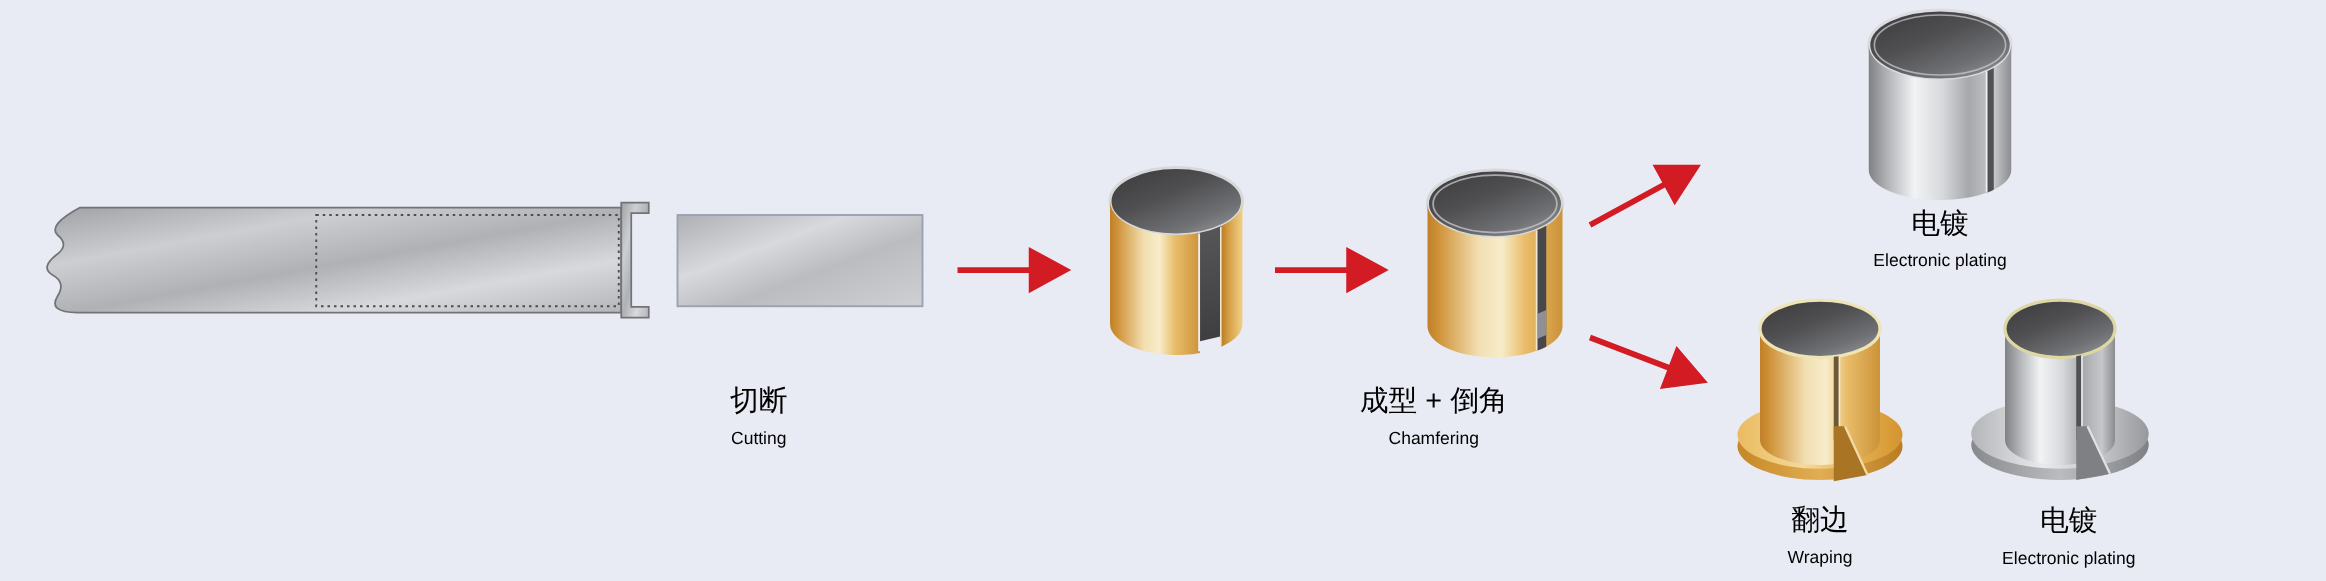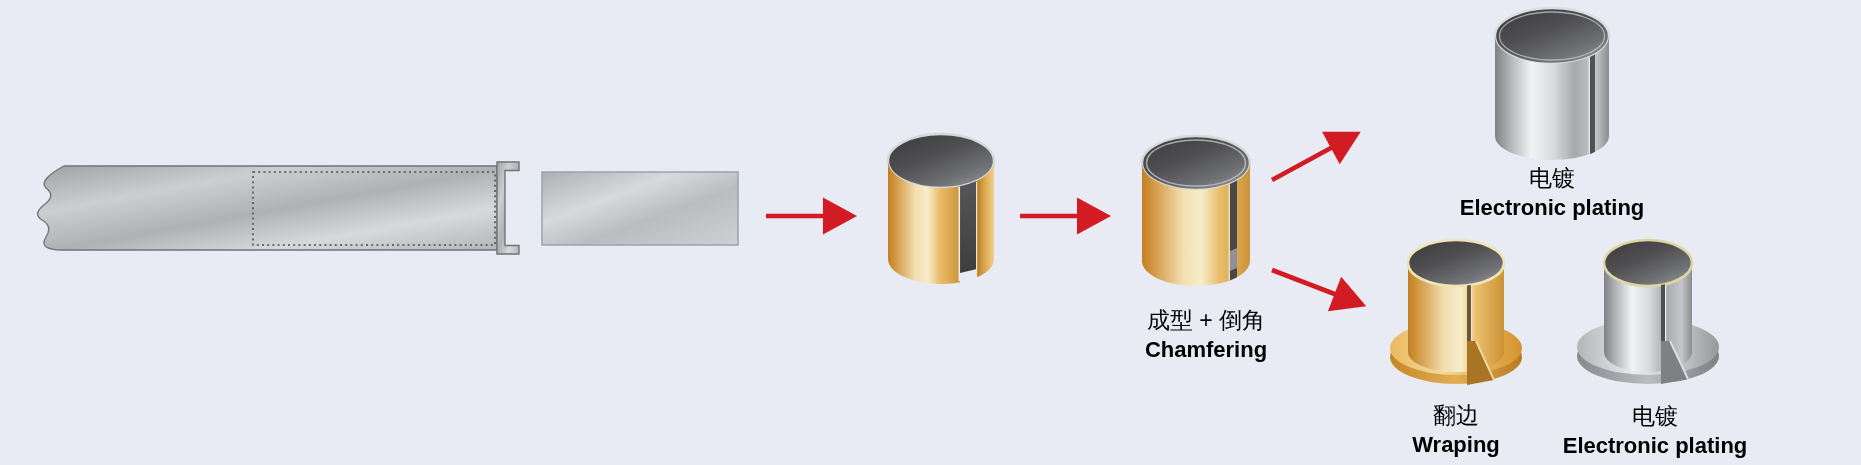--- a/index.html
+++ b/index.html
@@ -1,21 +1,21 @@
 <!DOCTYPE html>
 <html><head>
 <meta charset="utf-8">
 <style>
   html,body{margin:0;padding:0;}
   body{background:#e9ebf4;font-family:"Liberation Sans","DejaVu Sans",sans-serif;}
   #canvas{position:relative;width:1861px;height:465px;background:#e9ebf4;overflow:hidden;}
   #diagram-svg{position:absolute;left:0;top:0;}
   .label{position:absolute;transform:translateX(-50%);text-align:center;color:#000000;white-space:nowrap;}
   .zh{font-size:23px;line-height:31px;font-weight:500;}
-  .en{font-size:22px;line-height:28px;font-weight:700;}
+  .en{font-size:14px;line-height:28px;font-weight:400;}
 </style>
 </head>
 <body>
 
 <div id="canvas">
 
   <svg id="diagram-svg" width="1861" height="465" viewBox="0 0 1861 465">
     <defs>
       <linearGradient id="gradStrip" x1="0" y1="0" x2="1" y2="1">
         <stop offset="0" stop-color="#a0a1a5"></stop>
@@ -149,21 +149,25 @@
       <ellipse cx="1648" cy="347" rx="71" ry="28" fill="url(#gradSilverFlange)"></ellipse>
       <path d="M1604,263 A44,23 0 0 0 1692,263 L1692,352 A44,20 0 0 1 1604,352 Z" fill="url(#gradSilver)"></path>
       <ellipse cx="1648" cy="263" rx="44" ry="23" fill="url(#gradInner)" stroke="#ddd7a4" stroke-width="2.6"></ellipse>
       <path d="M1661,285 L1665,284.2 L1665,351 L1661,351.5 Z" fill="#4f5054"></path>
       <path d="M1665.6,284.5 L1665.6,351" stroke="#eff1f3" stroke-width="1.2"></path>
       <path d="M1661,341 L1661,384 L1688,379 L1670,341 Z" fill="#7f8084"></path>
       <path d="M1688,379 L1670,341" stroke="#dfe1e4" stroke-width="1.8"></path>
     </g>
   </svg>
 
-  <div class="label" style="left:1206px;top:305px">
+  <div class="label" style="left:607px;top:305px">
+    <div class="zh">切断</div>
+    <div class="en">Cutting</div>
+  </div>
+  <div class="label" style="left:1147px;top:305px">
     <div class="zh">成型 + 倒角</div>
     <div class="en">Chamfering</div>
   </div>
   <div class="label" style="left:1552px;top:163px">
     <div class="zh">电镀</div>
     <div class="en">Electronic plating</div>
   </div>
   <div class="label" style="left:1456px;top:400px">
     <div class="zh">翻边</div>
     <div class="en">Wraping</div>

